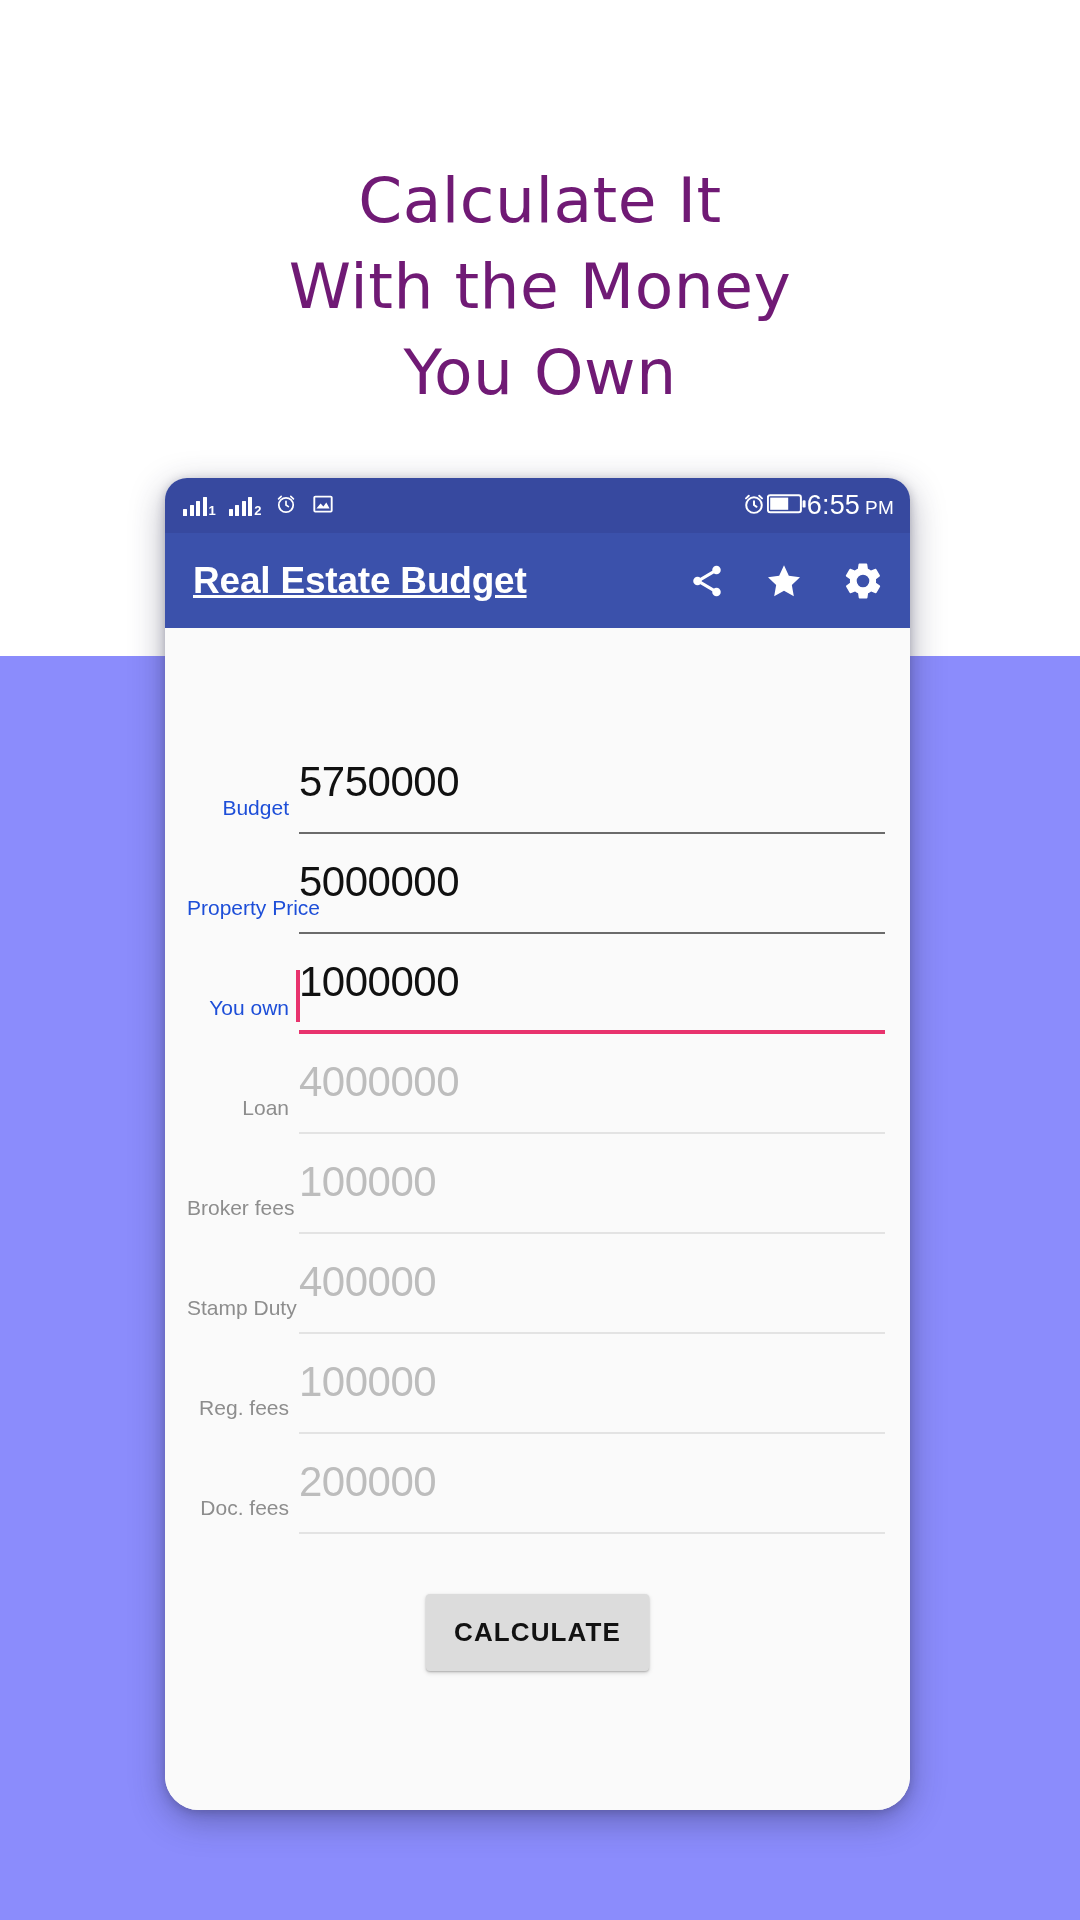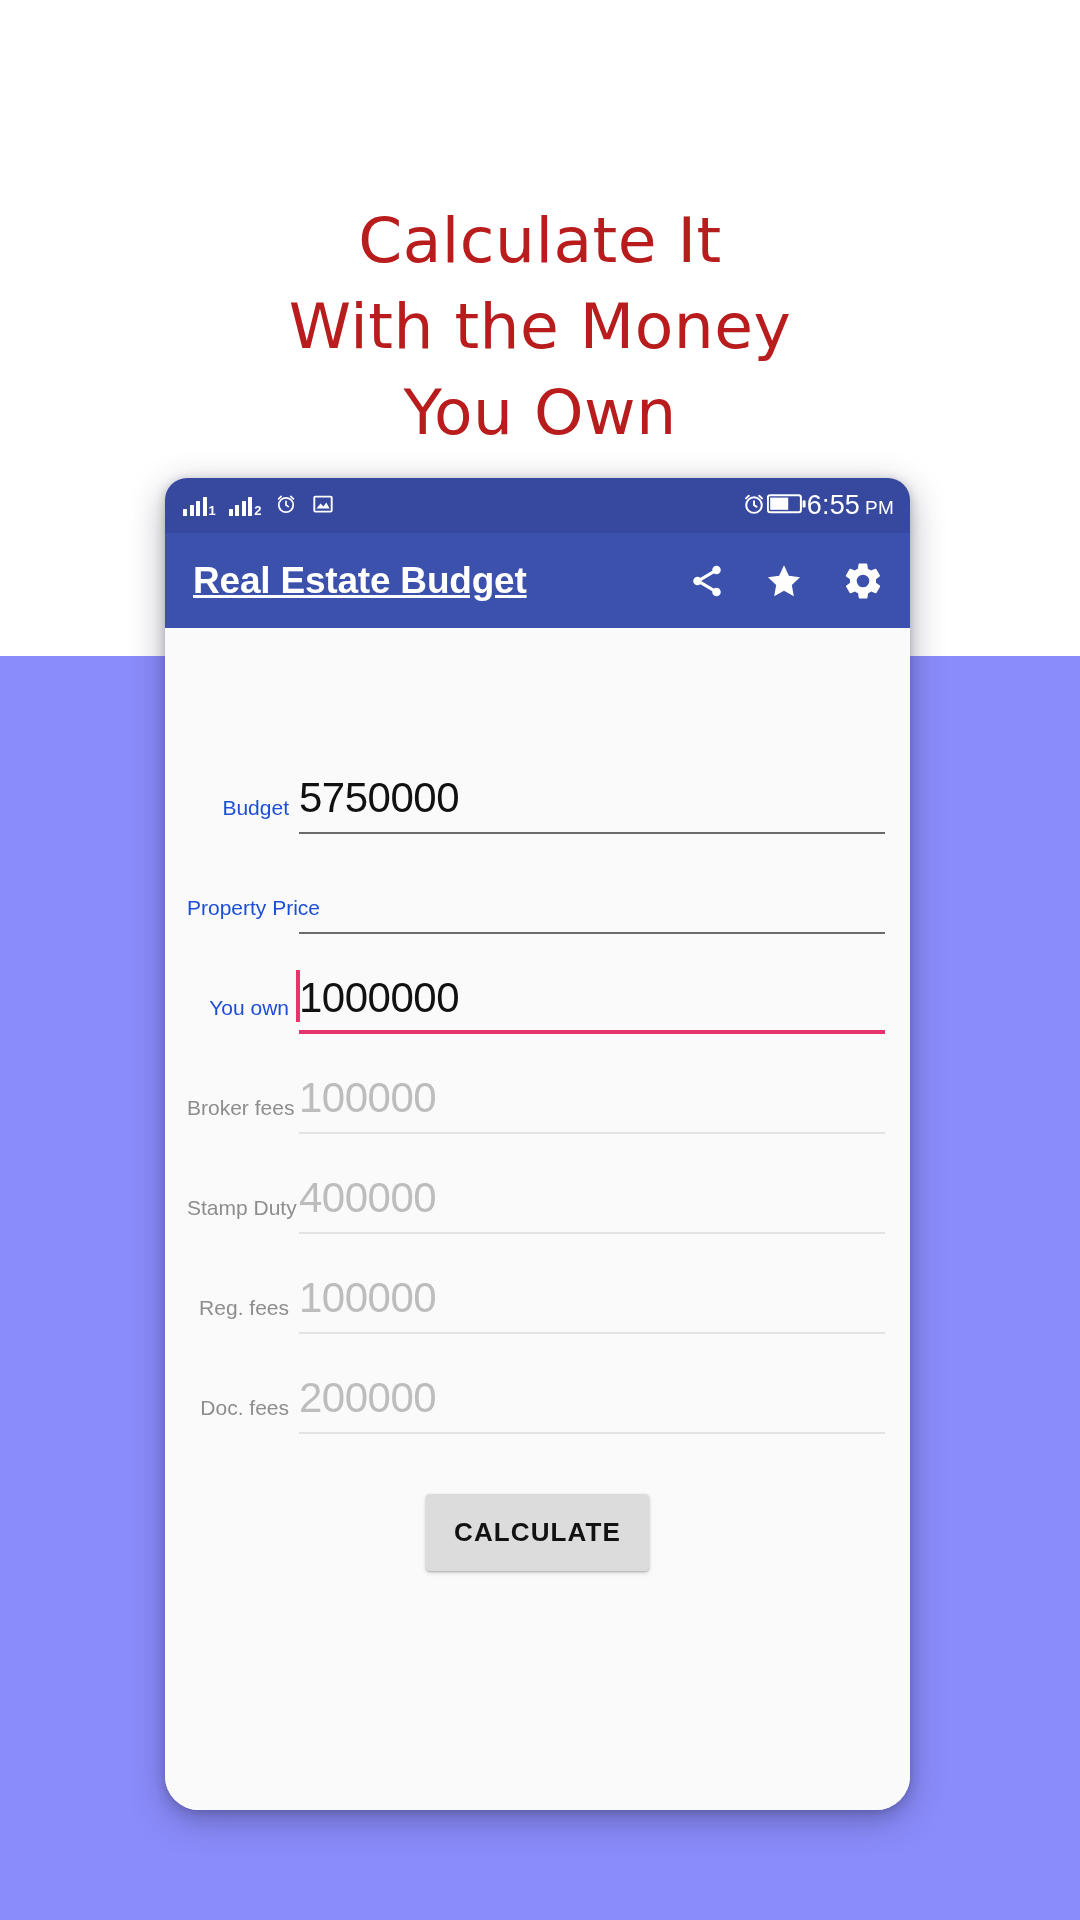--- a/index.html
+++ b/index.html
@@ -31,27 +31,26 @@
     width: 1080px; height: 1264px;
     background: #8b8cfc;
   }
 
   
   .headline {
     position: absolute;
     left: 0; top: 158px;
     width: 1080px;
     text-align: center;
-    color: #b91c1c;
+    color: #701a75;
     font-family: "DejaVu Sans", sans-serif;
     font-weight: 400;
     font-size: 63px;
     line-height: 86px;
     letter-spacing: 0.5px;
-    margin-top: 40px;
   }
   .headline .ln { display: block; }
 
   
   .phone {
     position: absolute;
     left: 165px; top: 478px;
     width: 745px; height: 1332px;
     background: #fafafa;
     border-radius: 22px 22px 34px 34px;
@@ -141,21 +140,21 @@
     padding-bottom: 14px;
     color: #1d4ed8;
     font-size: 21px;
     font-weight: 400;
     white-space: nowrap;
     flex: 0 0 auto;
   }
   .field .inputwrap {
     flex: 1 1 auto;
     position: relative;
-    padding-bottom: 12px;
+    padding-bottom: 28px;
   }
   .field .value {
     font-size: 42px;
     font-weight: 400;
     color: #111111;
     line-height: 48px;
     letter-spacing: -0.5px;
     font-family: "Liberation Sans", sans-serif;
   }
   .field .rule {
@@ -312,33 +311,41 @@
         <div class="label">Budget</div>
         <div class="inputwrap">
           <div class="value">5750000</div>
           <div class="rule"></div>
         </div>
       </div>
 
       <div class="field">
         <div class="label">Property Price</div>
         <div class="inputwrap">
+          <div class="value">5000000</div>
           <div class="rule"></div>
         </div>
       </div>
 
       <div class="field focused">
         <div class="label">You own</div>
         <div class="inputwrap">
           <span class="caret"></span>
           <div class="value">1000000</div>
           <div class="rule"></div>
         </div>
       </div>
 
+      <div class="field readonly">
+        <div class="label">Loan</div>
+        <div class="inputwrap">
+          <div class="value">4000000</div>
+          <div class="rule"></div>
+        </div>
+      </div>
 
       <div class="field readonly">
         <div class="label">Broker fees</div>
         <div class="inputwrap">
           <div class="value">100000</div>
           <div class="rule"></div>
         </div>
       </div>
 
       <div class="field readonly">

